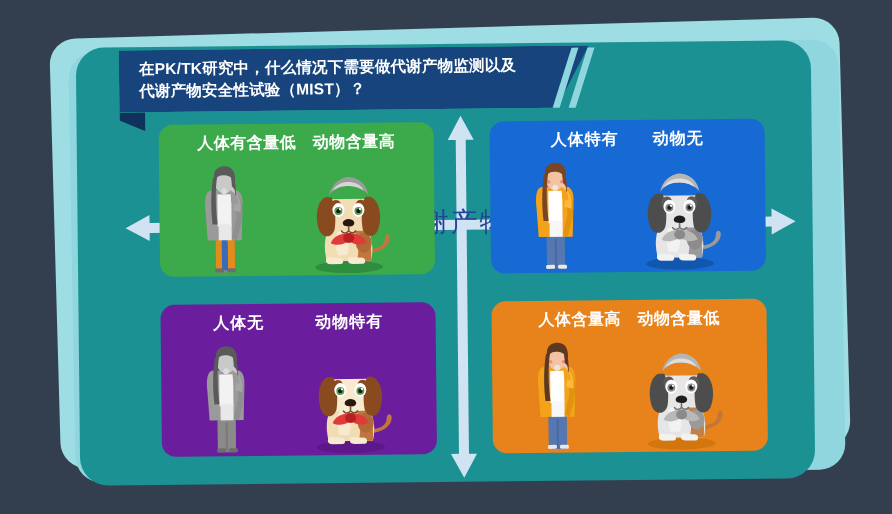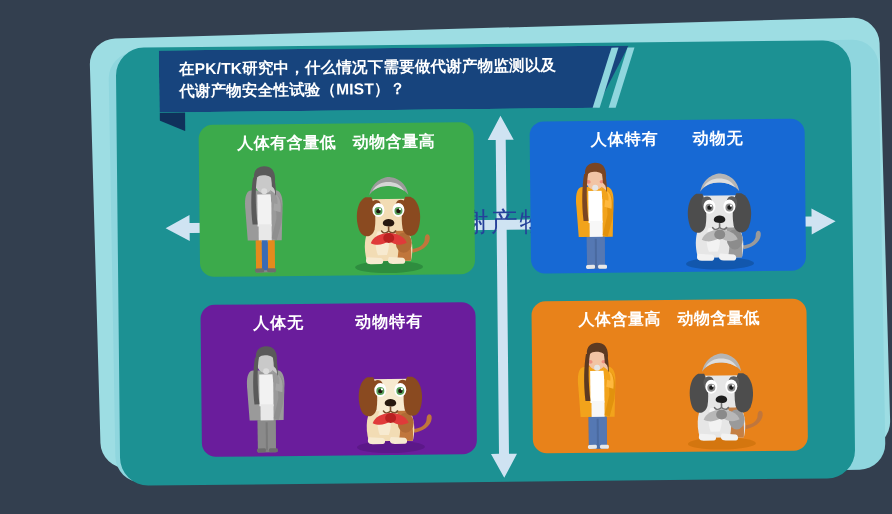--- a/index.html
+++ b/index.html
@@ -7,21 +7,21 @@
   body {
     width: 892px;
     height: 514px;
     background: #333f4f;
     font-family: "Liberation Sans", "DejaVu Sans", sans-serif;
     overflow: hidden;
     position: relative;
   }
 
   
-  #stage { position: absolute; inset: 0; margin-left: 40px; }
+  #stage { position: absolute; inset: 0; }
 
   .card-back {
     position: absolute;
     left: 55px;  top: 28px;
     width: 790px; height: 430px;
     background: #9ddde3;
     border-radius: 26px;
     transform: rotate(-1.6deg);
   }
 

